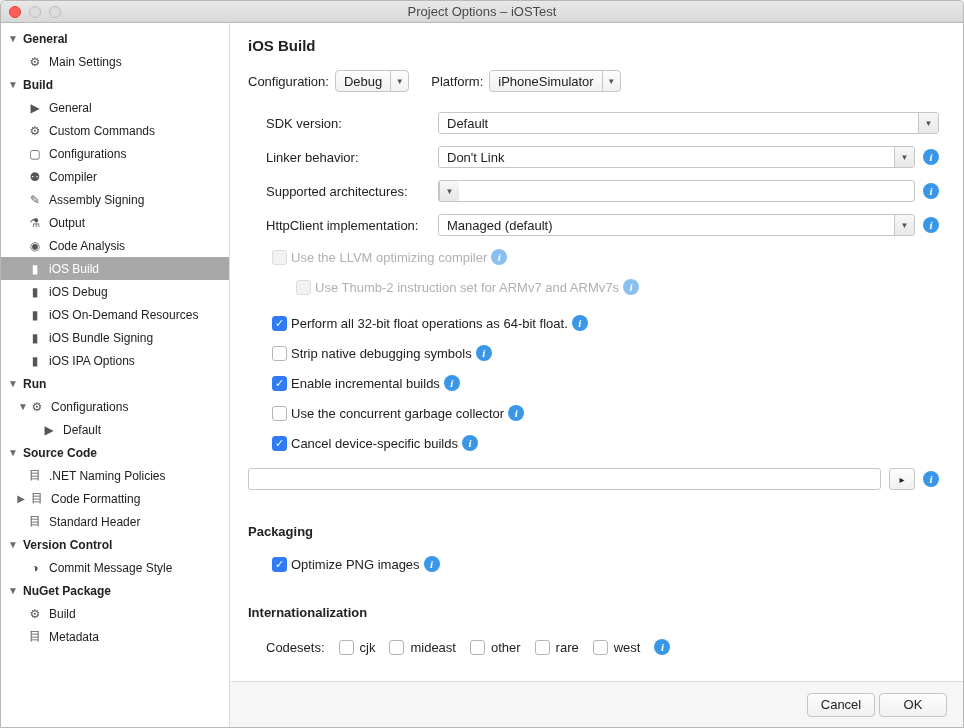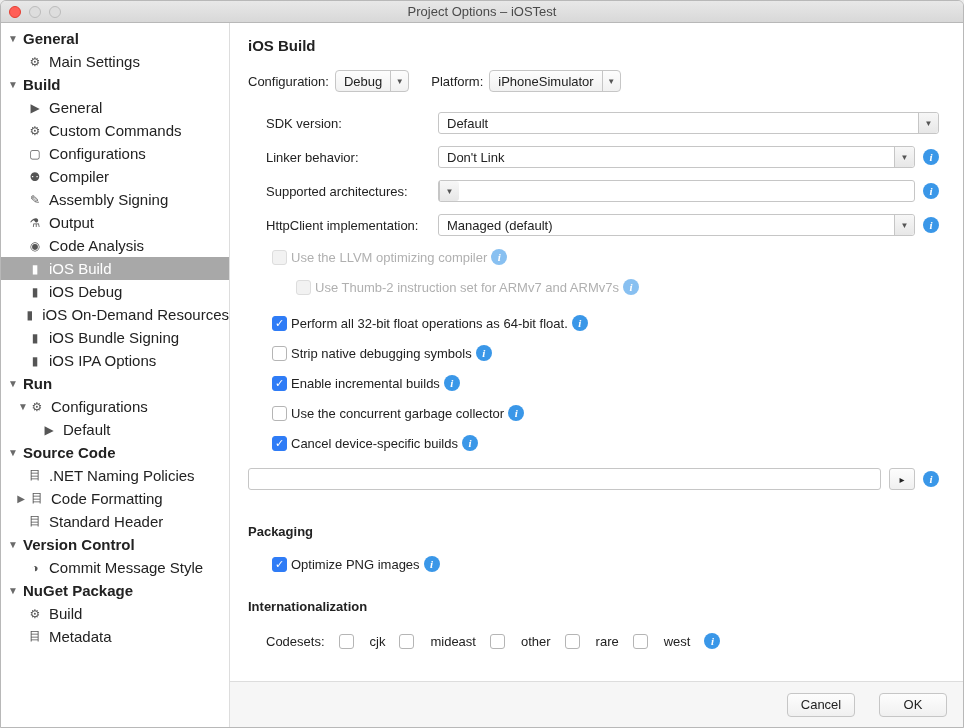--- a/index.html
+++ b/index.html
@@ -18,21 +18,21 @@
 .sidebar { width: 229px; background: #fff; border-right: 1px solid #ddd; overflow-y: auto; padding-top: 4px; }
 .content { flex: 1; background: #fff; display: flex; flex-direction: column; overflow: hidden; }
 
 .tree-item { display: flex; align-items: center; height: 23px; padding-left: 6px; cursor: default; white-space: nowrap; }
 .tree-item.header { font-weight: 600; }
 .tree-item.selected { background: #a8a8a8; color: #fff; }
 .tree-item .arrow { width: 12px; font-size: 10px; color: #6a6a6a; display: inline-flex; justify-content: center; }
 .tree-item .spacer { display:inline-block; }
 .tree-item .icon { width: 16px; display: inline-flex; justify-content: center; margin-right: 6px; color: #555; font-size: 12px; }
 .tree-item.selected .icon { color: #fff; }
-.tree-label { font-size: 15px; }
+.tree-label { font-size: 12px; }
 
 .page { padding: 14px 18px 6px 18px; overflow-y: auto; flex: 1; }
 h2.page-title { font-size: 15px; font-weight: 700; margin-bottom: 16px; }
 .cfg-row { display: flex; align-items: center; gap: 6px; margin-bottom: 14px; font-size: 13px; }
 .select { display: inline-flex; align-items: center; background: linear-gradient(#fdfdfd,#f1f1f1); border: 1px solid #c6c6c6; border-radius: 4px; height: 22px; }
 .select .sel-text { padding: 0 8px; }
 .select .sel-btn { width: 18px; height: 100%; border-left: 1px solid #c6c6c6; display: flex; align-items: center; justify-content: center; font-size: 8px; color: #555; }
 
 .section-h { font-weight: 700; font-size: 13px; margin: 10px 0 10px 0; }
 .form-row { display: flex; align-items: center; min-height: 34px; }
@@ -49,23 +49,23 @@
 .check-row.indent { padding-left: 48px; }
 .chk { width: 15px; height: 15px; border-radius: 3px; border: 1px solid #b5b5b5; background: #fff; display: inline-flex; align-items: center; justify-content: center; font-size: 11px; color: #fff; }
 .chk.checked { background: #2f7cf6; border-color: #2f7cf6; }
 .chk.disabled { background: #f2f2f2; border-color: #ddd; }
 .disabled-text { color: #b0b0b0; }
 
 .textfield { flex: 1; height: 22px; border: 1px solid #c6c6c6; border-radius: 3px; background: #fff; padding: 0 6px; }
 .btn-small { width: 26px; height: 22px; border: 1px solid #c6c6c6; border-radius: 3px; background: linear-gradient(#fdfdfd,#f0f0f0); display:flex; align-items:center; justify-content:center; font-size:10px; }
 
 .codesets { display: flex; align-items: center; gap: 14px; padding-left: 18px; min-height: 34px; }
-.codesets .cs { display: flex; align-items: center; gap: 16px; text-align: center; }
-
-.footer { height: 46px; border-top: 1px solid #ddd; display: flex; align-items: center; justify-content: flex-end; gap: 24px; padding: 0 16px; background: #f6f6f6; }
+.codesets .cs { display: flex; align-items: center; gap: 6px; text-align: center; }
+
+.footer { height: 46px; border-top: 1px solid #ddd; display: flex; align-items: center; justify-content: flex-end; gap: 4px; padding: 0 16px; background: #f6f6f6; }
 .btn { min-width: 68px; height: 24px; border: 1px solid #c6c6c6; border-radius: 4px; background: linear-gradient(#fdfdfd,#f0f0f0); font-size: 13px; display:flex; align-items:center; justify-content:center; cursor: default; }
 </style>
 </head>
 <body>
 
 <div class="window">
   <div class="titlebar">
     <div class="traffic">
       <div class="tl red"></div>
       <div class="tl grey"></div>
@@ -330,21 +330,21 @@
           </div>
         </div>
 
         <div class="section-h" style="margin-top:28px">Packaging</div>
         <div class="check-row">
           <span class="chk checked">✓</span>
           <span>Optimize PNG images</span>
           <span class="info">i</span>
         </div>
 
-        <div class="section-h" style="margin-top:20px">Internationalization</div>
+        <div class="section-h" style="margin-top:26px">Internationalization</div>
         <div class="codesets">
           <span>Codesets:</span>
           <span class="cs">
               <span class="chk"></span>
               <span>cjk</span>
             </span>
           <span class="cs">
               <span class="chk"></span>
               <span>mideast</span>
             </span>

